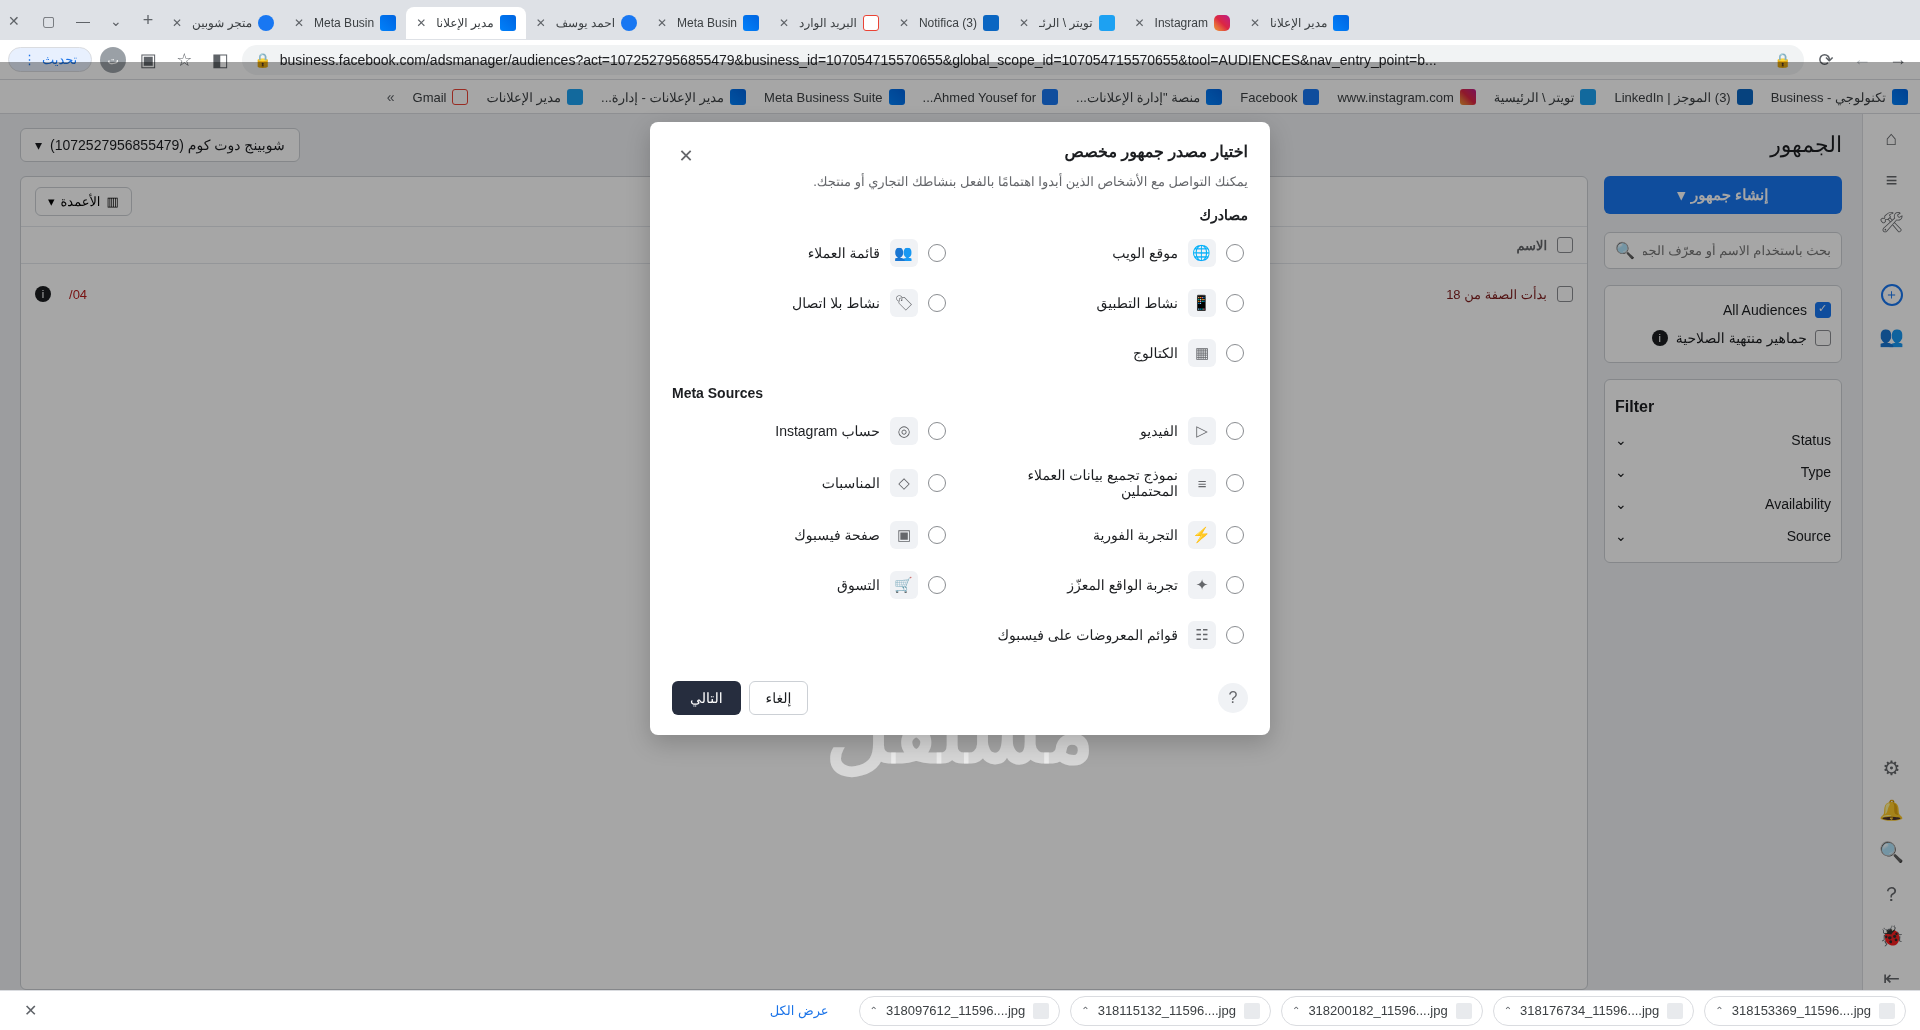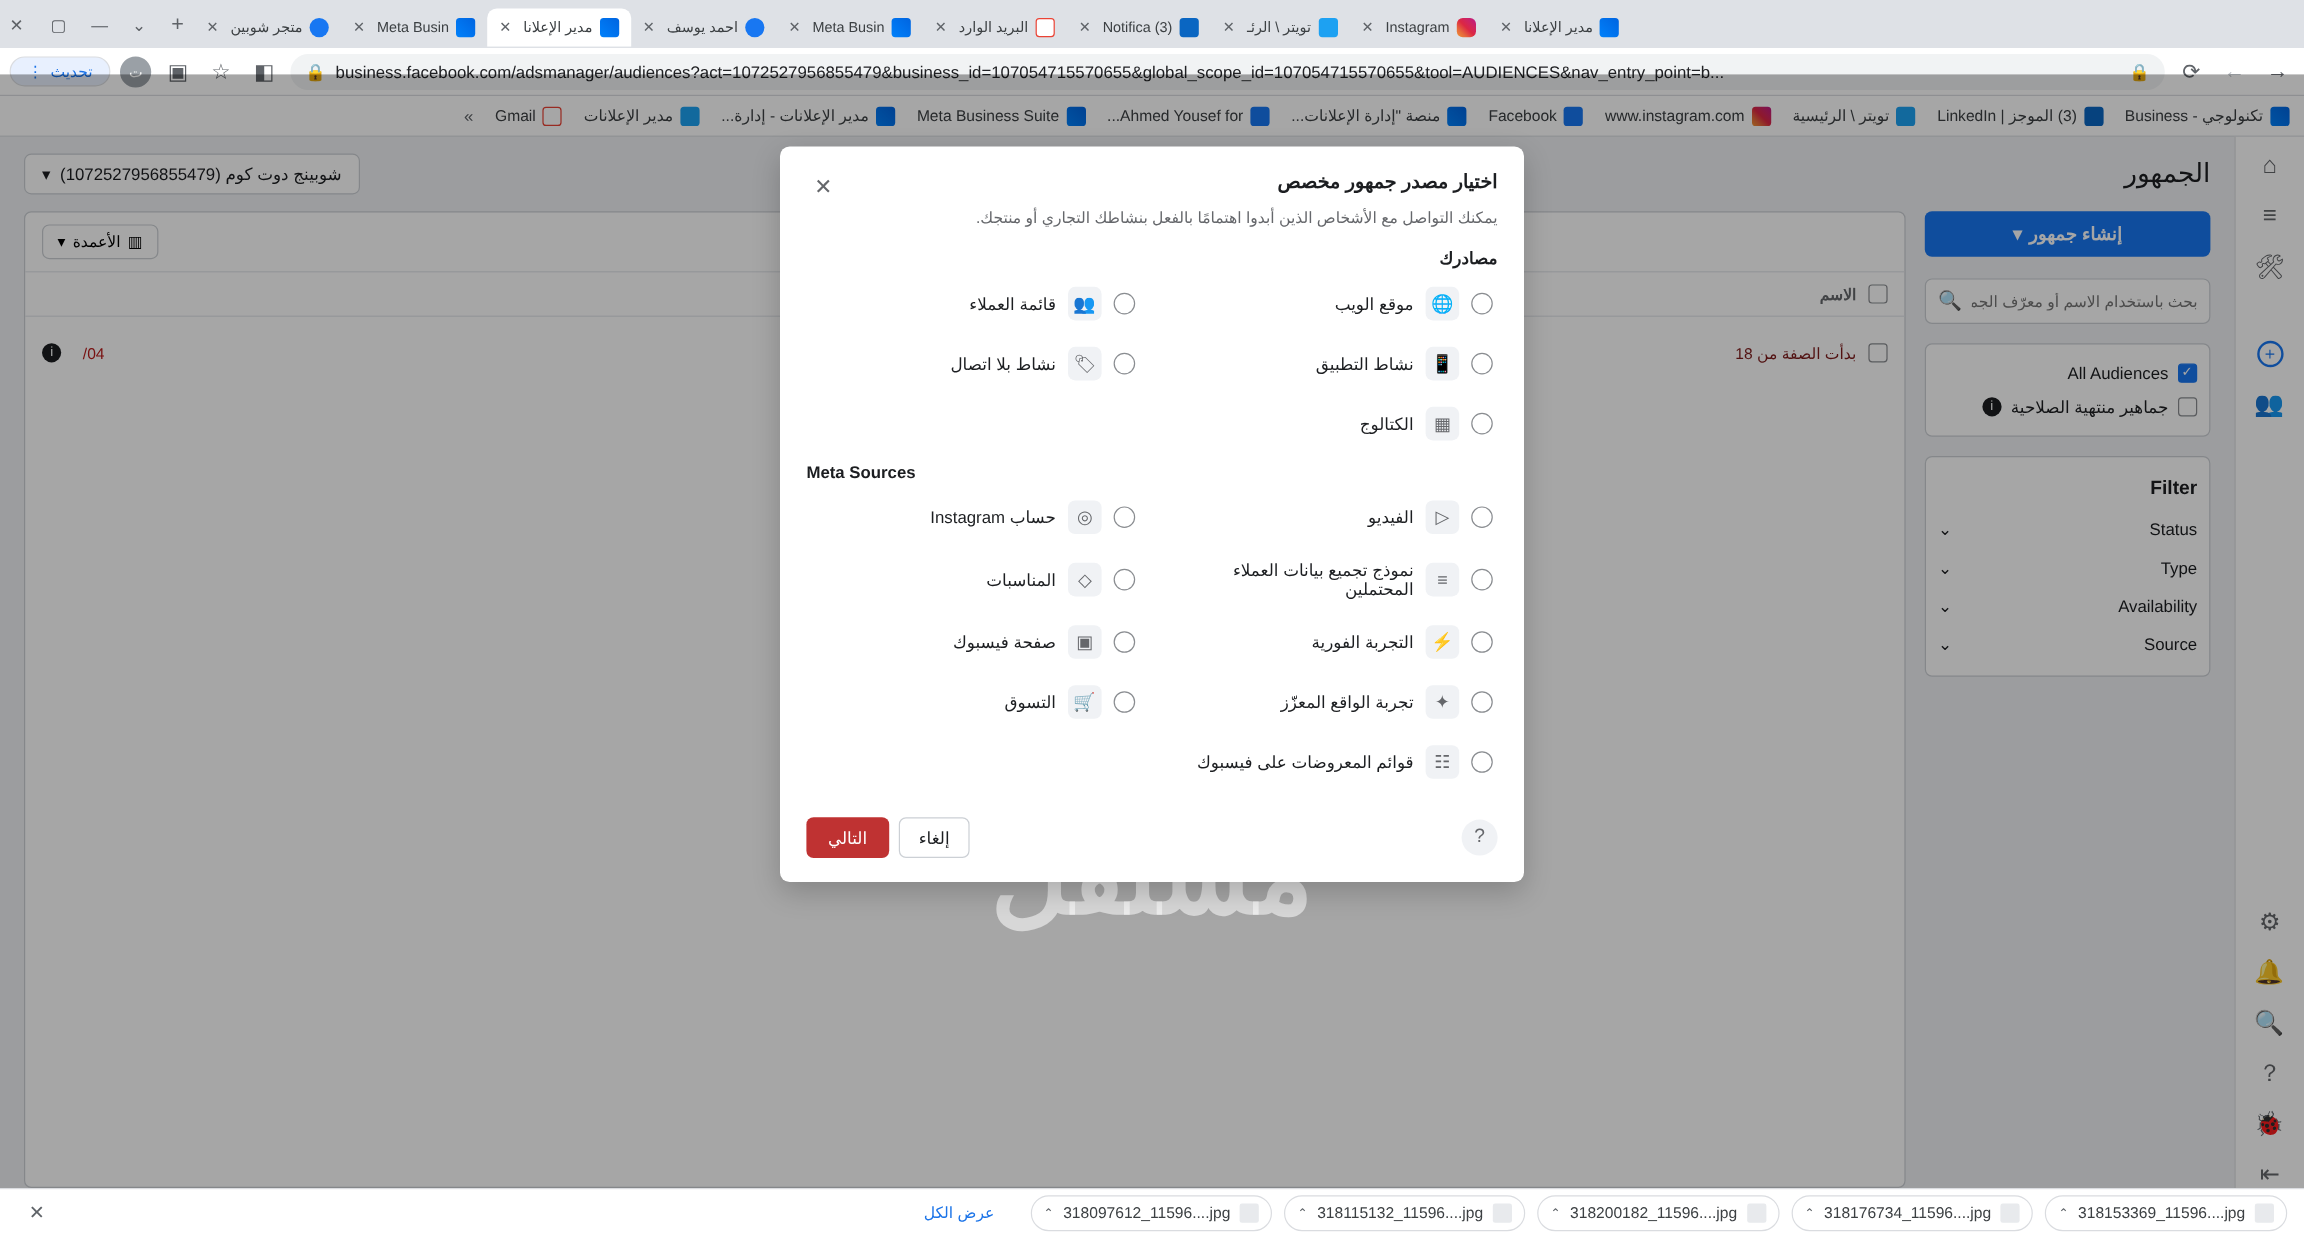--- a/index.html
+++ b/index.html
@@ -24,21 +24,21 @@
 
 .address-row{background:#fff;height:40px;display:flex;align-items:center;padding:0 8px;gap:8px;direction:ltr;border-bottom:1px solid #dadce0}
 .nav-btn{width:28px;height:28px;display:flex;align-items:center;justify-content:center;color:#5f6368;font-size:18px;border-radius:50%;cursor:pointer}
 .nav-btn.disabled{color:#bdc1c6}
 .url-bar{flex:1;background:#f1f3f4;border-radius:16px;height:30px;display:flex;align-items:center;padding:0 12px;gap:8px;font-size:14px;color:#202124}
 .url-text{flex:1;white-space:nowrap;overflow:hidden}
 .update-btn{background:#e8f0fe;color:#1a73e8;border:1px solid #dadce0;padding:4px 14px;border-radius:16px;font-size:13px;cursor:pointer;display:flex;align-items:center;gap:6px}
 .profile-circle{width:26px;height:26px;border-radius:50%;background:#9aa0a6;display:flex;align-items:center;justify-content:center;color:#fff;font-size:12px}
 
 .bookmarks-row{background:#fff;height:34px;display:flex;align-items:center;padding:0 12px;gap:18px;direction:rtl;border-bottom:1px solid #dadce0;font-size:13px;color:#3c4043}
-.bookmark{display:flex;align-items:center;gap:6px;cursor:pointer;white-space:nowrap}
+.bookmark{display:flex;align-items:flex-end;gap:6px;cursor:pointer;white-space:nowrap}
 .bm-ico{width:16px;height:16px;border-radius:3px}
 .bm-more{color:#5f6368;font-size:14px;margin-left:auto}
 
 .app{display:flex;height:calc(1030px - 114px - 40px);direction:rtl;position:relative}
 .side-rail{width:58px;background:#fff;border-left:1px solid #dadce0;display:flex;flex-direction:column;align-items:center;padding-top:12px;gap:18px}
 .rail-ico{width:24px;height:24px;color:#65676b;cursor:pointer;display:flex;align-items:center;justify-content:center;font-size:20px}
 .rail-ico.accent{color:#1877f2}
 .rail-ico.add{border:2px solid #1877f2;border-radius:50%;width:22px;height:22px;font-size:14px}
 .rail-spacer{flex:1}
 .main-area{flex:1;display:flex;flex-direction:column}
@@ -76,21 +76,21 @@
 .src-section-title.ltr{direction:ltr;text-align:left}
 .src-grid{display:grid;grid-template-columns:1fr 1fr;gap:6px 20px}
 .src-item{display:flex;align-items:center;gap:10px;padding:8px 4px;cursor:pointer;border-radius:6px}
 .src-radio{width:18px;height:18px;border:1.5px solid #8a8d91;border-radius:50%;flex-shrink:0}
 .src-ico{width:28px;height:28px;background:#f0f2f5;border-radius:6px;display:flex;align-items:center;justify-content:center;color:#65676b;font-size:15px;flex-shrink:0}
 .src-label{font-size:14px;color:#1c1e21}
 .modal-foot{display:flex;justify-content:space-between;align-items:center;margin-top:24px}
 .help-btn{width:30px;height:30px;background:#f0f2f5;border-radius:50%;display:flex;align-items:center;justify-content:center;color:#65676b;cursor:pointer}
 .foot-btns{display:flex;gap:8px}
 .btn-cancel{background:#fff;border:1px solid #ccd0d5;color:#1c1e21;padding:8px 16px;border-radius:6px;font-size:14px;cursor:pointer}
-.btn-next{background:#b91c1c;color:#fff;border:none;padding:2px 18px;border-radius:6px;font-size:14px;cursor:pointer;opacity:.9}
+.btn-next{background:#0f172a;color:#fff;border:none;padding:2px 18px;border-radius:6px;font-size:14px;cursor:pointer;opacity:.9}
 
 .watermark{position:absolute;left:50%;top:72%;transform:translate(-50%,-50%);font-size:90px;font-weight:700;color:rgba(255,255,255,.55);pointer-events:none;direction:ltr;letter-spacing:2px;z-index:1}
 
 .downloads{position:fixed;bottom:0;left:0;right:0;height:40px;background:#fff;border-top:1px solid #dadce0;display:flex;align-items:center;padding:0 14px;direction:ltr;gap:10px;font-size:13px;color:#3c4043}
 .dl-item{display:flex;align-items:center;gap:8px;padding:6px 10px;border:1px solid #dadce0;border-radius:16px;cursor:pointer}
 .dl-ico{width:16px;height:16px;background:#e8eaed;border-radius:2px}
 .dl-caret{font-size:10px;color:#5f6368}
 .dl-showall{margin-left:auto;color:#1a73e8;cursor:pointer}
 .dl-close{margin-left:10px;color:#5f6368;cursor:pointer;font-size:16px}
 </style>
@@ -267,21 +267,21 @@
             <span class="filter-check checked"></span>
             <span style="direction:ltr">All Audiences</span>
           </div>
           <div class="filter-row">
             <span class="filter-check"></span>
             <span>جماهير منتهية الصلاحية</span>
             <span class="warn-ico">i</span>
           </div>
         </div>
         <div class="filter-sec" style="direction:ltr;text-align:right">
-          <div class="filter-title" style="text-align:right">Filter</div>
+          <div class="filter-title" style="text-align:left">Filter</div>
           <div id="filter-items">
               <div class="filter-exp">
                 <span>⌄</span>
                 <span>Status</span>
               </div>
               <div class="filter-exp">
                 <span>⌄</span>
                 <span>Type</span>
               </div>
               <div class="filter-exp">

